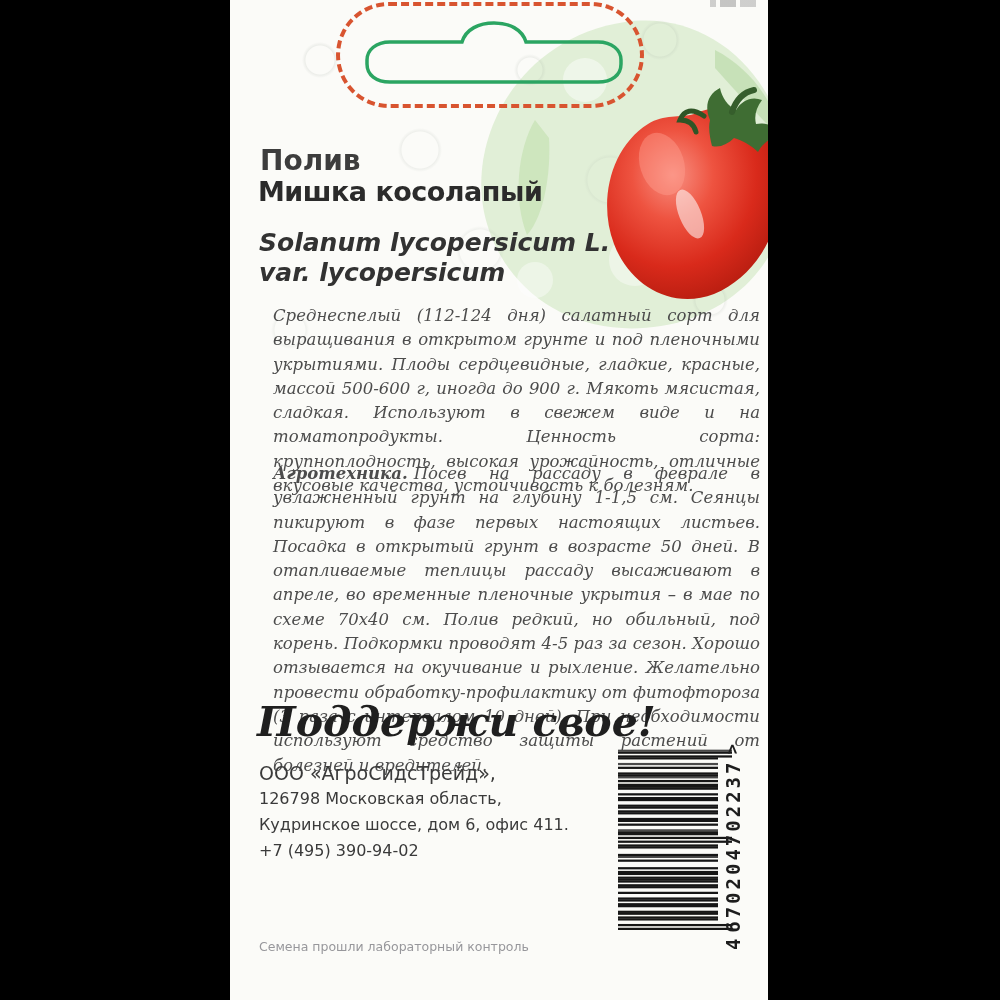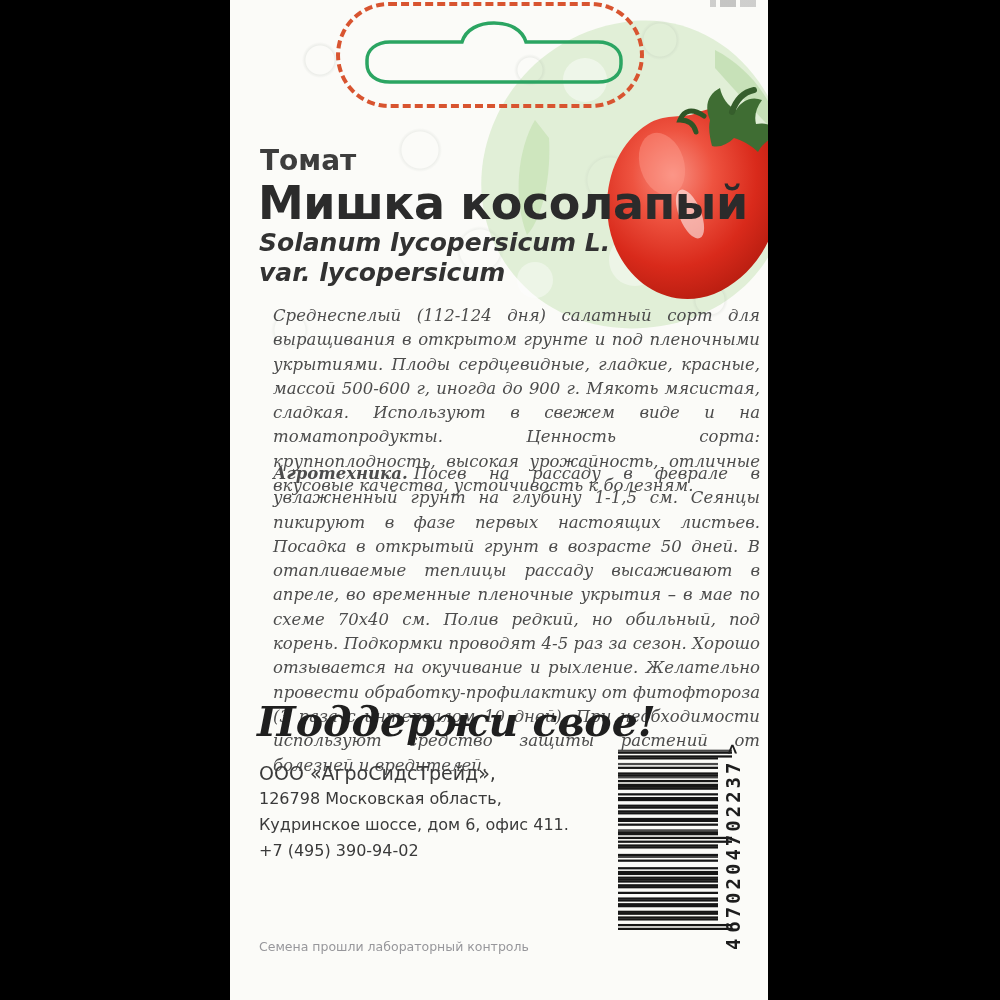--- a/index.html
+++ b/index.html
@@ -23,21 +23,21 @@
 
   .blob{position:absolute;left:235px;top:10px;width:335px;height:330px;}
   .hanger-dash{position:absolute;left:106px;top:2px;width:300px;height:98px;
                border:4px dashed #d85430;border-radius:54px;}
   .hanger-green{position:absolute;left:130px;top:20px;width:268px;height:66px;}
   .cutmark{position:absolute;left:480px;top:0;width:46px;height:7px;opacity:.55;
     background:linear-gradient(90deg,#aaa 0 6px,transparent 6px 10px,#999 10px 26px,transparent 26px 30px,#aaa 30px 46px);}
   .tomato{position:absolute;left:362px;top:86px;width:205px;height:230px;}
 
   .crop-name{position:absolute;left:30px;top:144px;font-size:28px;font-weight:bold;color:#3d3d3d;}
-  .variety{position:absolute;left:28px;top:176px;font-size:46px;font-weight:bold;color:#2b2b2b;letter-spacing:-.5px;}
+  .variety{position:absolute;left:28px;top:176px;font-size:27px;font-weight:bold;color:#2b2b2b;letter-spacing:-.5px;}
   .latin{position:absolute;left:29px;font-size:25px;font-weight:bold;font-style:italic;color:#323232;}
   .latin.l1{top:228px;}
   .latin.l2{top:258px;}
 
   .desc,.agro{position:absolute;left:28px;width:487px;margin:15px;text-align:justify;
     font-family:"DejaVu Serif",serif;font-style:italic;font-size:16.5px;line-height:24.3px;color:#4c4c4c;}
   .desc{top:289px;}
   .agro{top:447px;}
   .agro-head{font-weight:bold;margin-right:6px;}
 
@@ -101,21 +101,21 @@
     </div>
 
     <div class="hanger-dash"></div>
     <div class="hanger-green">
       <svg width="268" height="66" viewBox="0 0 268 66">
         <path d="M30,22 L102,22 C106,9 119,3 134,3 C149,3 162,9 166,22 L238,22 C252,22 261,30 261,40 L261,44 C261,55 252,62 238,62 L30,62 C16,62 7,55 7,44 L7,40 C7,30 16,22 30,22 Z" fill="none" stroke="#2ba562" stroke-width="3.5"></path>
       </svg>
     </div>
     <div class="cutmark"></div>
 
-    <div class="crop-name">Томат</div>
+    <div class="crop-name">Полив</div>
     <div class="variety">Мишка косолапый</div>
     <div class="latin l1">Solanum lycopersicum L.</div>
     <div class="latin l2">var. lycopersicum</div>
 
     <p class="desc">Среднеспелый (112-124 дня) салатный сорт для выращивания в открытом грунте и под пленочными укрытиями. Плоды сердцевидные, гладкие, красные, массой 500-600 г, иногда до 900 г. Мякоть мясистая, сладкая. Используют в свежем виде и на томатопродукты. Ценность сорта: крупноплодность, высокая урожайность, отличные вкусовые качества, устойчивость к болезням.</p>
 
     <p class="agro"><span class="agro-head">Агротехника.</span><span>Посев на рассаду в феврале в увлажненный грунт на глубину 1-1,5 см. Сеянцы пикируют в фазе первых настоящих листьев. Посадка в открытый грунт в возрасте 50 дней. В отапливаемые теплицы рассаду высаживают в апреле, во временные пленочные укрытия – в мае по схеме 70х40 см. Полив редкий, но обильный, под корень. Подкормки проводят 4-5 раз за сезон. Хорошо отзывается на окучивание и рыхление. Желательно провести обработку-профилактику от фитофтороза (3 раза с интервалом 10 дней). При необходимости используют средство защиты растений от болезней и вредителей.</span></p>
 
     <div class="slogan">Поддержи свое!</div>
 

